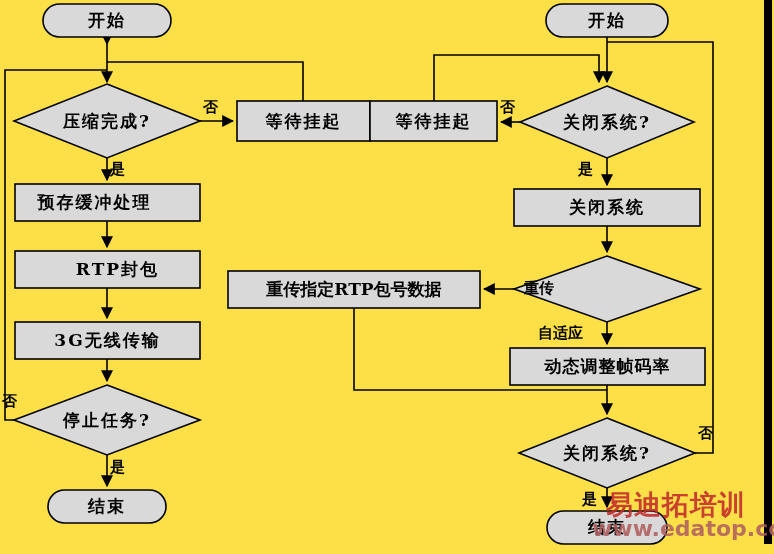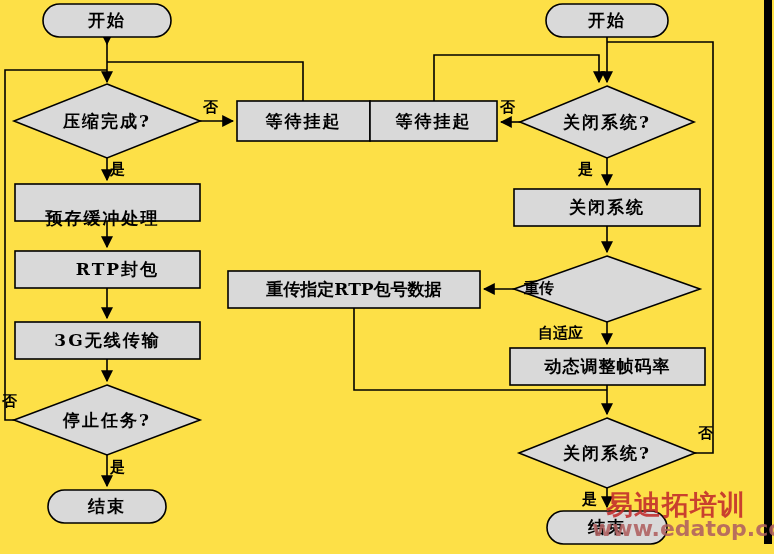--- a/index.html
+++ b/index.html
@@ -95,21 +95,21 @@
       <rect x="547" y="511" width="120" height="33" rx="16.5"></rect>
     </g>
 
     <rect x="764" y="0" width="8" height="544" fill="#000"></rect>
   </svg>
 
   <div class="node-label" style="left:43px;top:4px;width:128px;height:33px;">开始</div>
   <div class="node-label" style="left:14px;top:84px;width:186px;height:74px;">压缩完成?</div>
   <div class="node-label" style="left:237px;top:101px;width:133px;height:40px;">等待挂起</div>
   <div class="node-label" style="left:370px;top:101px;width:127px;height:40px;">等待挂起</div>
-  <div class="node-label" style="left:10px;top:184px;width:185px;height:37px;margin-top:16px;">预存缓冲处理</div>
+  <div class="node-label" style="left:2px;top:184px;width:185px;height:37px;">预存缓冲处理</div>
   <div class="node-label" style="left:25px;top:251px;width:185px;height:37px;">RTP封包</div>
   <div class="node-label" style="left:15px;top:322px;width:185px;height:37px;">3G无线传输</div>
   <div class="node-label" style="left:14px;top:385px;width:186px;height:70px;">停止任务?</div>
   <div class="node-label" style="left:48px;top:490px;width:118px;height:33px;">结束</div>
 
   <div class="node-label" style="left:546px;top:4px;width:122px;height:33px;">开始</div>
   <div class="node-label" style="left:520px;top:86px;width:174px;height:72px;">关闭系统?</div>
   <div class="node-label" style="left:514px;top:189px;width:186px;height:37px;">关闭系统</div>
   <div class="node-label" style="left:228px;top:271px;width:252px;height:37px;letter-spacing:0;">重传指定RTP包号数据</div>
   <div class="node-label" style="left:519px;top:418px;width:176px;height:70px;">关闭系统?</div>

